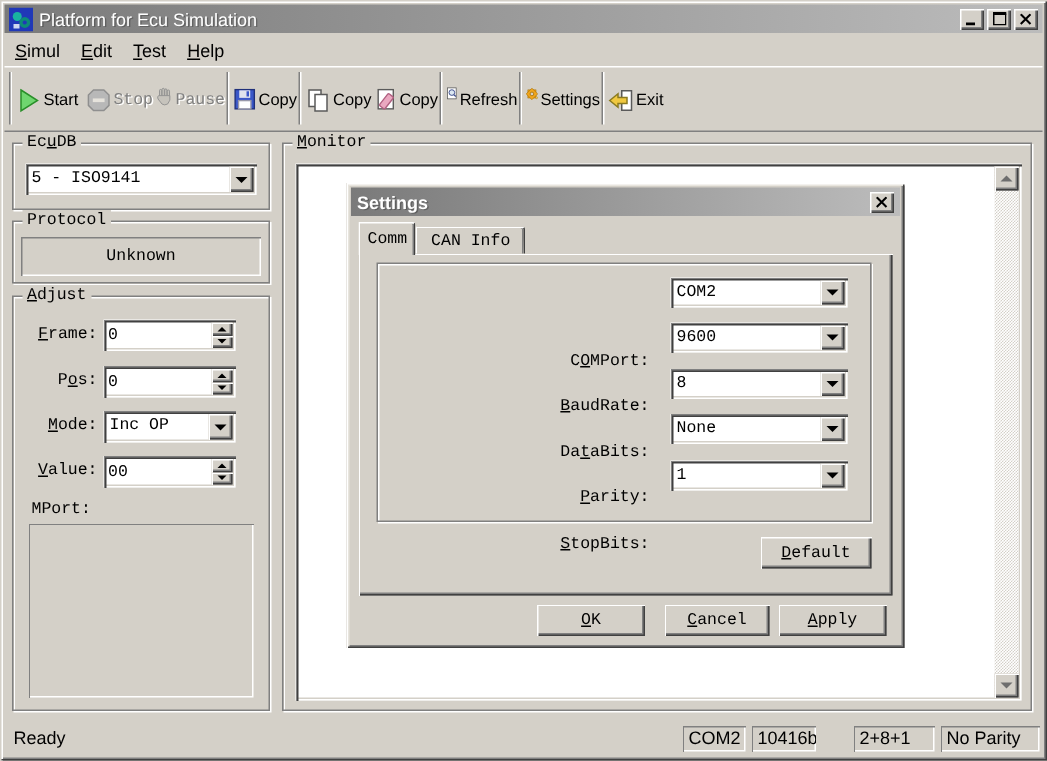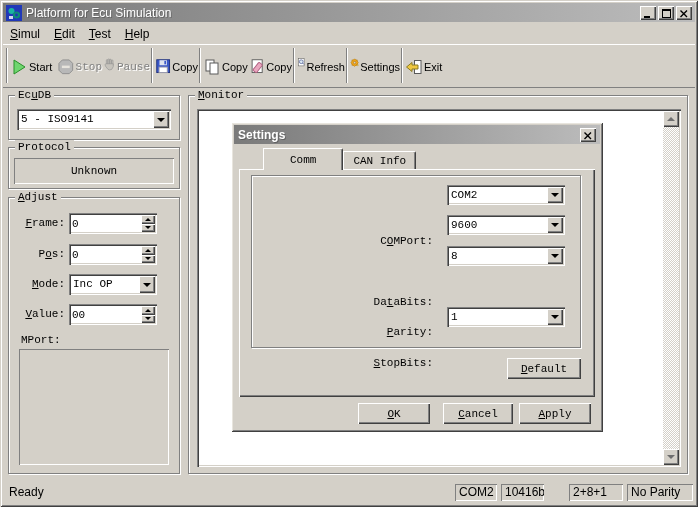--- a/index.html
+++ b/index.html
@@ -88,21 +88,21 @@
   #settings-dialog{position:absolute;left:231px;top:122px;width:372px;height:310px;z-index:10;}
   .dlg-titlebar{position:absolute;left:3px;top:3px;width:366px;height:19px;
     background:linear-gradient(to right,var(--titlebar-start),var(--titlebar-end));
     display:flex;align-items:center;padding:0 4px;}
   .dlg-titlebar .title-text{color:var(--titlebar-text);font-size:12px;font-weight:bold;
     text-shadow:1px 1px 0 rgba(0,0,0,.25);}
   .tab-strip{position:absolute;left:8px;top:26px;height:22px;display:flex;align-items:flex-end;}
   .tab{height:19px;padding:0 9px;display:flex;align-items:center;background:var(--window-bg);
     border-top:1px solid #ffffff;border-left:1px solid #ffffff;border-right:1px solid #404040;
     box-shadow:inset -1px 0 0 #808080;border-top-right-radius:2px;}
-  .tab.active{height:22px;z-index:3;position:relative;padding:0 26px;margin-left:24px;}
+  .tab.active{height:22px;z-index:3;position:relative;padding:0 5px;}
   .tab-page{position:absolute;left:8px;top:47px;width:356px;height:228px;background:var(--window-bg);
     box-shadow:inset 1px 1px 0 #ffffff, inset -1px -1px 0 #404040, inset -2px -2px 0 #808080;}
   .dlg-group{position:absolute;left:12px;top:6px;width:330px;height:173px;border:1px solid #808080;
     box-shadow:inset 1px 1px 0 #ffffff, 1px 1px 0 #ffffff;}
   .dlg-row-label{position:absolute;left:10px;width:184px;text-align:right;line-height:20px;margin-top:46px;}
   .btn{display:flex;align-items:center;justify-content:center;position:absolute;height:21px;cursor:default;}
 
   
   .statusbar{position:absolute;left:3px;top:480px;width:692px;height:24px;font-size:12px;}
   .status-text{position:absolute;left:6px;top:4px;line-height:17px;}
@@ -338,36 +338,43 @@
       <div class="dlg-group"></div>
 
       <span class="dlg-row-label mono" style="top:16px;">C<u>O</u>MPort:</span>
       <div class="combo sunken2" style="left:208px;top:16px;width:118px;height:20px;">
         <span class="combo-value mono">COM2</span>
         <span class="combo-btn raised">
             <span class="tri-down"></span>
           </span>
       </div>
 
+      <span class="dlg-row-label mono" style="top:46px;"><u>B</u>audRate:</span>
       <div class="combo sunken2" style="left:208px;top:46px;width:118px;height:20px;padding-left:12px;">
         <span class="combo-value mono">9600</span>
         <span class="combo-btn raised">
             <span class="tri-down"></span>
           </span>
       </div>
 
       <span class="dlg-row-label mono" style="top:77px;">Da<u>t</u>aBits:</span>
       <div class="combo sunken2" style="left:208px;top:77px;width:118px;height:20px;">
         <span class="combo-value mono">8</span>
         <span class="combo-btn raised">
             <span class="tri-down"></span>
           </span>
       </div>
 
       <span class="dlg-row-label mono" style="top:107px;"><u>P</u>arity:</span>
+      <div class="combo sunken2" style="left:208px;top:107px;width:118px;height:20px;">
+        <span class="combo-value mono">None</span>
+        <span class="combo-btn raised">
+            <span class="tri-down"></span>
+          </span>
+      </div>
 
       <span class="dlg-row-label mono" style="top:138px;"><u>S</u>topBits:</span>
       <div class="combo sunken2" style="left:208px;top:138px;width:118px;height:20px;">
         <span class="combo-value mono">1</span>
         <span class="combo-btn raised">
             <span class="tri-down"></span>
           </span>
       </div>
 
       <div class="btn raised mono" style="left:268px;top:189px;width:74px;"><u>D</u>efault</div>

